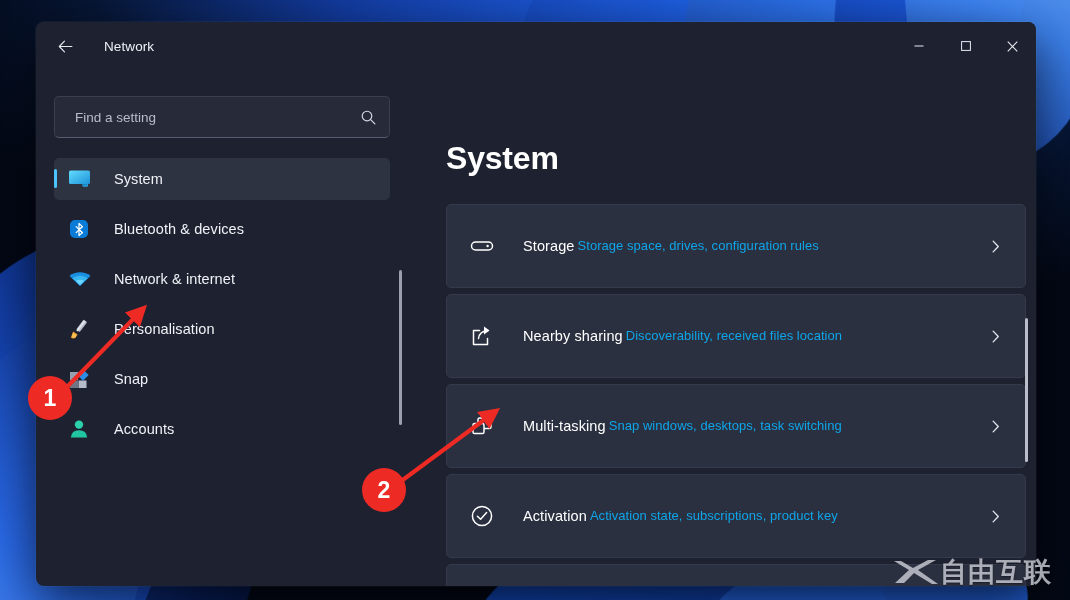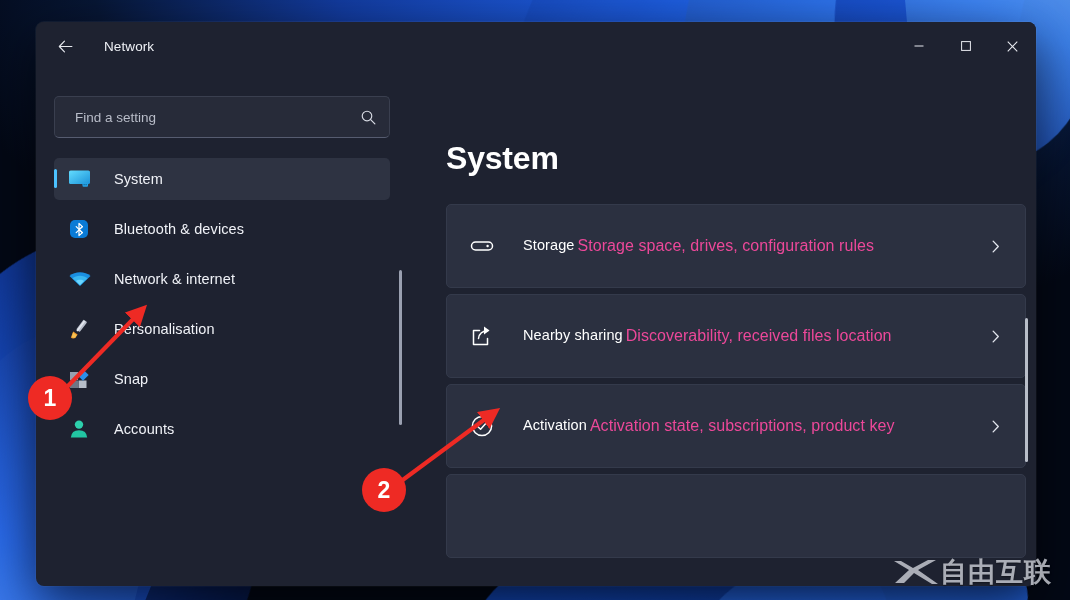--- a/index.html
+++ b/index.html
@@ -238,22 +238,22 @@
     color: #ffffff;
     margin-right: 12px;
   }
   .card-text { display: flex; flex-direction: row; gap: 3px; }
   .card-title {
     font-size: 14.5px;
     color: #ffffff;
     letter-spacing: .1px;
   }
   .card-sub {
-    font-size: 16px;
-    color: #ec4899;
+    font-size: 13px;
+    color: #0ea5e9;
     letter-spacing: .05px;
   }
   .card-chevron {
     position: absolute;
     right: 22px;
     color: #e2e5ed;
     display: flex;
   }
   #main-scrollbar {
     position: absolute;
@@ -485,20 +485,37 @@
               <span class="card-title">Nearby sharing</span>
               <span class="card-sub">Discoverability, received files location</span>
             </span>
             <span class="card-chevron">
               <svg width="15" height="15" viewBox="0 0 14 14">
                 <path d="M4.8 2 L9.6 7 L4.8 12" fill="none" stroke="currentColor" stroke-width="1.25" stroke-linecap="round" stroke-linejoin="round"></path>
               </svg>
             </span>
           </div>
 
+          <div class="card">
+            <span class="card-icon">
+              <svg width="26" height="26" viewBox="0 0 26 26">
+                <rect x="9" y="5" width="13" height="10.5" rx="1.6" fill="none" stroke="currentColor" stroke-width="1.5"></rect>
+                <rect x="4" y="10.5" width="11" height="10" rx="1.6" fill="#2b3040" stroke="currentColor" stroke-width="1.5"></rect>
+              </svg>
+            </span>
+            <span class="card-text">
+              <span class="card-title">Multi-tasking</span>
+              <span class="card-sub">Snap windows, desktops, task switching</span>
+            </span>
+            <span class="card-chevron">
+              <svg width="15" height="15" viewBox="0 0 14 14">
+                <path d="M4.8 2 L9.6 7 L4.8 12" fill="none" stroke="currentColor" stroke-width="1.25" stroke-linecap="round" stroke-linejoin="round"></path>
+              </svg>
+            </span>
+          </div>
 
           <div class="card">
             <span class="card-icon">
               <svg width="26" height="26" viewBox="0 0 26 26">
                 <circle cx="13" cy="13" r="9.6" fill="none" stroke="currentColor" stroke-width="1.5"></circle>
                 <path d="M8.4 13.2 L11.6 16.2 L17.6 9.6" fill="none" stroke="currentColor" stroke-width="1.5" stroke-linecap="round" stroke-linejoin="round"></path>
               </svg>
             </span>
             <span class="card-text">
               <span class="card-title">Activation</span>

